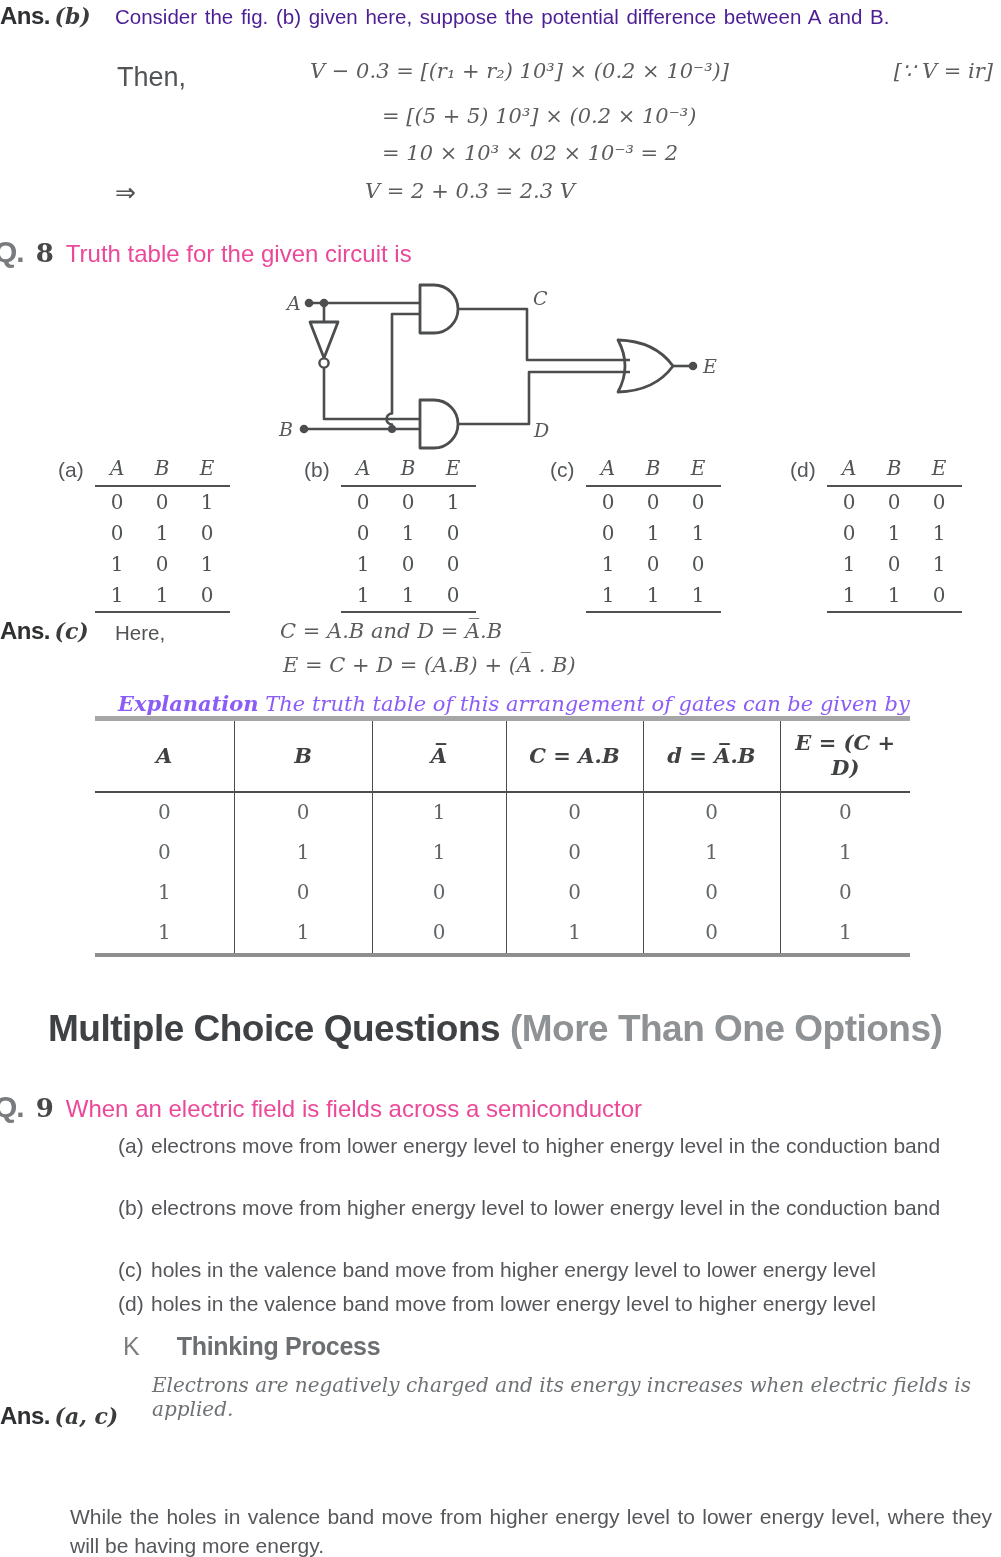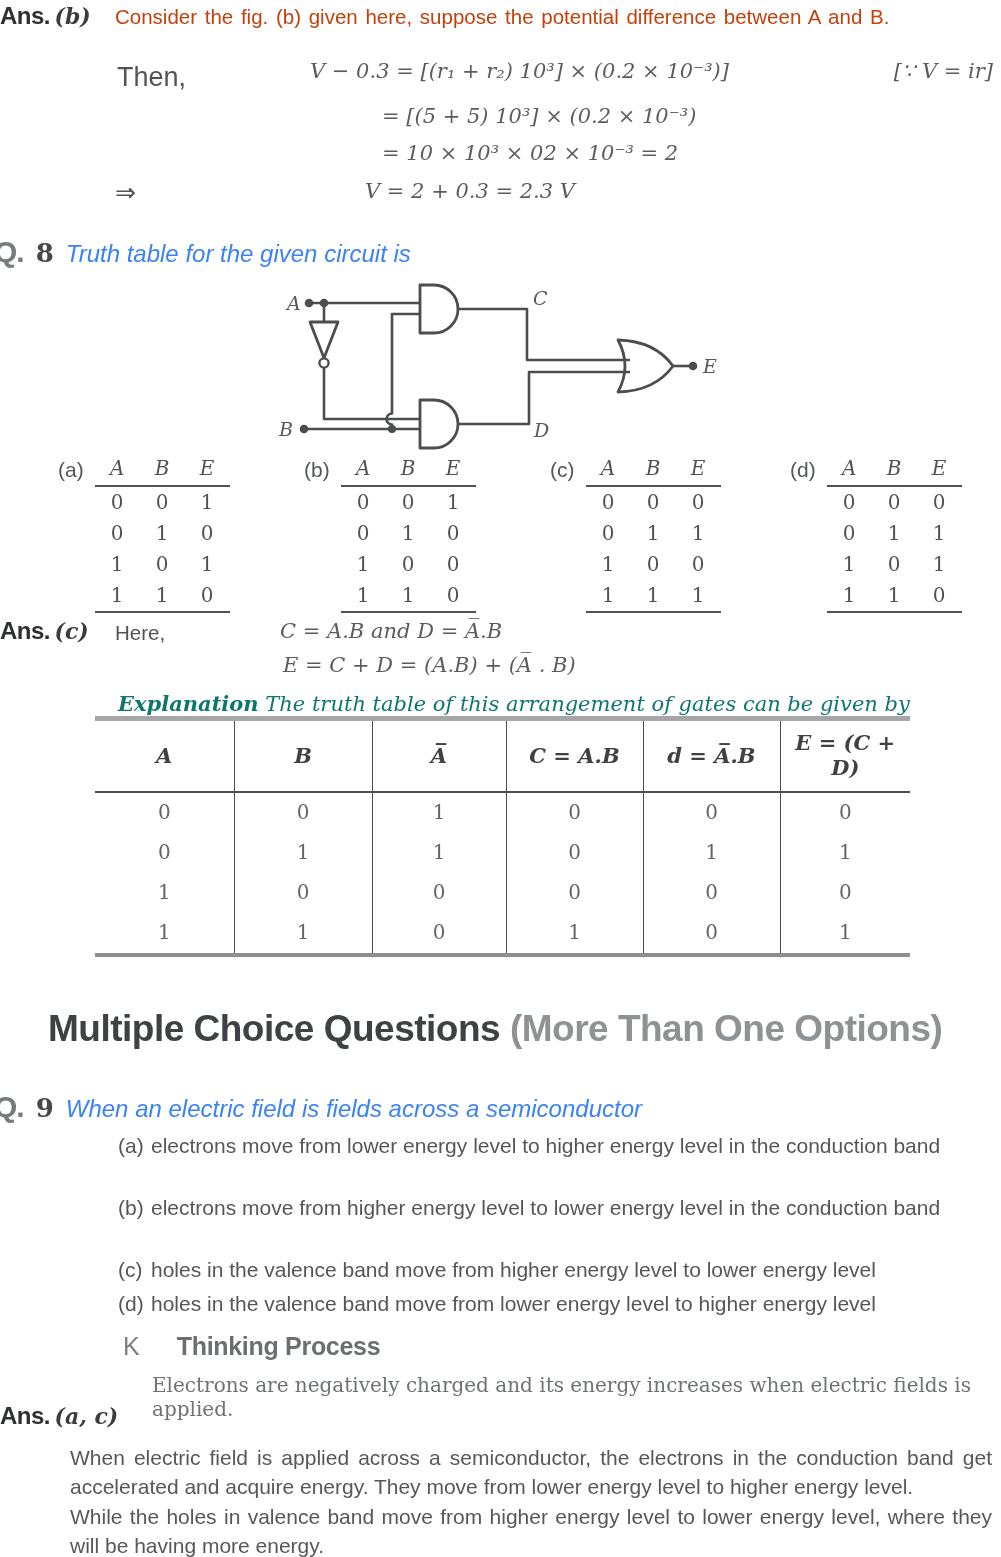--- a/index.html
+++ b/index.html
@@ -9,27 +9,27 @@
     background:#ffffff; overflow:hidden;
     font-family:"Liberation Sans", sans-serif;
     color:#54565a;
   }
   
   .ans-label { font-weight:700; font-size:24px; color:#2e3032; letter-spacing:-0.5px; }
   .ans-opt   { font-family:"DejaVu Serif", serif; font-weight:700; font-style:italic;
                font-size:22px; color:#3a3c3e; }
   .q-badge   { font-weight:700; font-size:30px; color:#797c7e; margin-left:-6px; letter-spacing:-1px;}
   .q-num     { font-family:"DejaVu Serif", serif; font-weight:700; font-size:26px; color:#46484a; }
-  .q-title   { font-size:24px; color:#3b82f6;font-style:italic; }
+  .q-title   { font-size:24px; color:#ec4899; }
   .eq        { font-family:"DejaVu Serif", serif; font-style:italic; font-size:21px; color:#5a5c5e;text-align:right; }
   
   .sec-ansb  { position:absolute; top:0; left:0; width:1001px; height:230px; }
   .ansb-head { position:absolute; top:2px; left:0; }
   .ansb-text { position:absolute; top:3px; left:115px; width:880px;
-               font-size:20.5px; line-height:28.5px; color:#c2410c; word-spacing:2px; }
+               font-size:20.5px; line-height:28.5px; color:#4c1d95; word-spacing:2px; }
   .then-lbl  { position:absolute; top:62px; left:117px; font-size:27px; color:#515356; }
   .eq1   { position:absolute; top:59px;  left:310px; }
   .eq1n  { position:absolute; top:59px;  right:8px; }
   .eq2   { position:absolute; top:104px; left:382px; }
   .eq3   { position:absolute; top:141px; left:382px; }
   .imp   { position:absolute; top:178px; left:115px; font-size:25px; color:#515356; }
   .eq4   { position:absolute; top:179px; left:365px; }
   
   .q8-head { position:absolute; top:235px; left:0; display:flex; align-items:baseline; gap:12px; }
   .circuit { position:absolute; top:272px; left:272px; }
@@ -40,21 +40,21 @@
   table.tt th { font-style:italic; font-weight:normal; font-size:20px; color:#505355;
                 width:45px; padding:0 0 5px 0; text-align:center; }
   table.tt thead tr { border-bottom:2px solid #4f5153; }
   table.tt td { text-align:center; font-size:20px; color:#505355; padding:3px 0 4px 0; }
   
   .sec-ansc { position:absolute; top:617px; left:0; width:1001px; }
   .ansc-here { position:absolute; top:4px; left:115px; font-size:20.5px; color:#515356; }
   .ansc-eq1 { position:absolute; top:2px;  left:280px; }
   .ansc-eq2 { position:absolute; top:36px; left:283px; }
   .expl { position:absolute; top:74px; left:118px; font-family:"DejaVu Serif", serif;
-          font-style:italic; font-size:21px; color:#0f766e; }
+          font-style:italic; font-size:21px; color:#8b5cf6; }
   .expl b { font-weight:700; }
   table.big { position:absolute; top:716px; left:95px; width:815px; border-collapse:collapse;
               font-family:"DejaVu Serif", serif;
               border-top:5px solid #a6a6a6; border-bottom:4px solid #8f8f8f; }
   table.big th { font-weight:700; font-style:italic; font-size:21px; color:#3f4143;
                  padding:9px 0 11px 0; border-right:1.5px solid #4a4c4e; text-align:center;
                  font-family:"DejaVu Serif", serif; }
   table.big thead tr { border-bottom:2px solid #4a4c4e; }
   table.big td { text-align:center; font-size:20px; color:#626567;
                  padding:7px 0 9px 0; border-right:1.5px solid #4a4c4e; }
@@ -68,21 +68,21 @@
   .q9-head { position:absolute; top:1090px; left:0; display:flex; align-items:baseline; gap:12px; }
   .q9-opt { position:absolute; left:118px; width:874px; display:flex;
             font-size:21px; line-height:28px; color:#54565a; }
   .q9-key { width:33px; flex:none; }
   .q9-text { flex:1; }
   .just { text-align:justify; }
   .thinking { position:absolute; top:1332px; left:123px; display:flex; align-items:baseline; gap:13px; }
   .tp-icon { font-size:25px; color:#7b7e80; font-weight:400; }
   .tp-title { font-weight:700; font-size:25px; color:#6b6f71; letter-spacing:-0.3px;margin-left:24px; }
   .tp-note { position:absolute; top:1373px; left:152px; font-family:"DejaVu Serif", serif;
-             font-size:20px; color:#6f7274; }
+             font-style:italic; font-size:20px; color:#6f7274; }
   .ansf-head { position:absolute; top:1402px; left:0; }
   .ansf-p1 { position:absolute; top:1444px; left:70px; width:922px;
              font-size:21px; line-height:28.5px; color:#55575a; }
   .ansf-p2 { position:absolute; top:1503px; left:70px; width:922px;
              font-size:21px; line-height:28.5px; color:#55575a; }
   
   .wire { stroke:#4b4d4f; stroke-width:2.6; fill:none; stroke-linejoin:round; }
   .gate { stroke:#4b4d4f; stroke-width:2.8; fill:none; stroke-linejoin:round; }
   .dot  { fill:#4b4d4f; }
   .bubble { fill:#ffffff; stroke:#4b4d4f; stroke-width:2.4; }
@@ -383,16 +383,15 @@
   <div class="thinking">
     <span class="tp-icon">K</span>
     <span class="tp-title">Thinking Process</span>
   </div>
   <div class="tp-note">Electrons are negatively charged and its energy increases when electric fields is applied.</div>
 
   <div class="ansf-head">
     <span class="ans-label">Ans.</span>
     <span class="ans-opt">(a, c)</span>
   </div>
-  <div class="ansf-p1 just">When electric field is applied across a semiconductor, the electrons in the conduction band get accelerated and acquire energy. They move from lower energy level to higher energy level.</div>
   <div class="ansf-p2 just">While the holes in valence band move from higher energy level to lower energy level, where they will be having more energy.</div>
 
 </div>
 
 </body></html>

